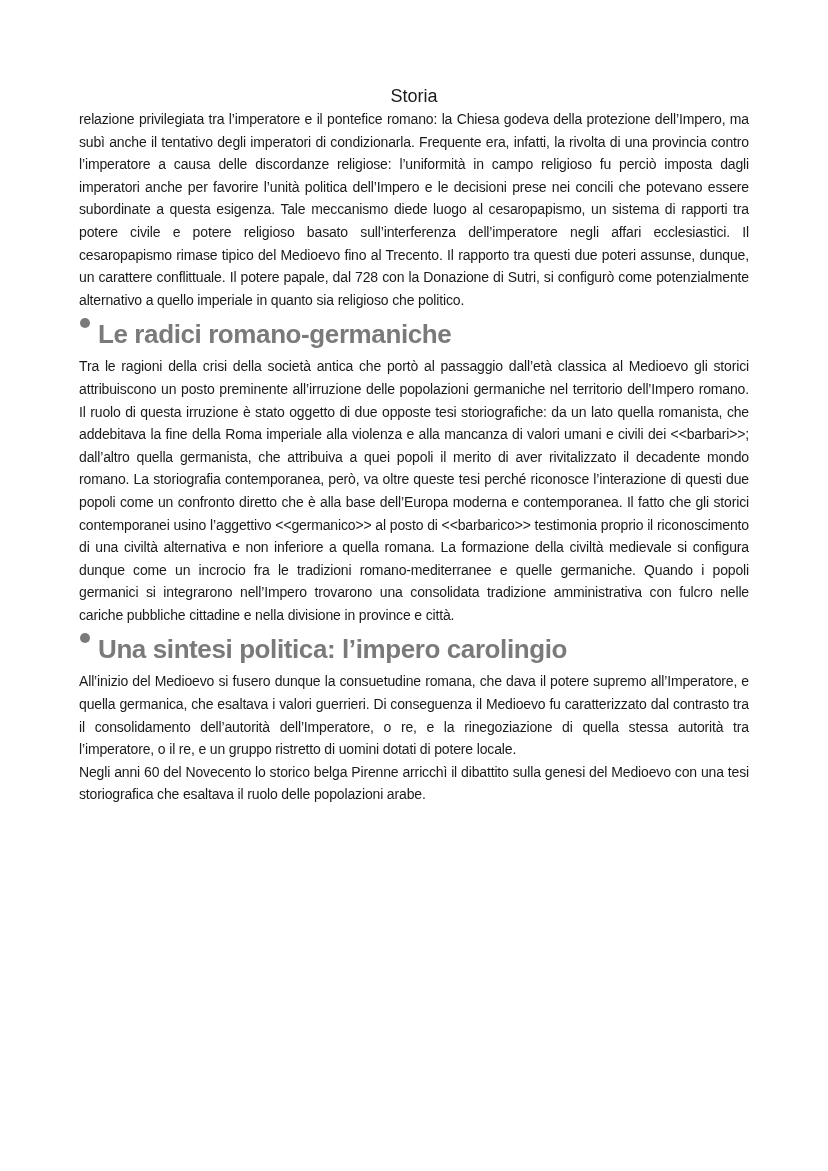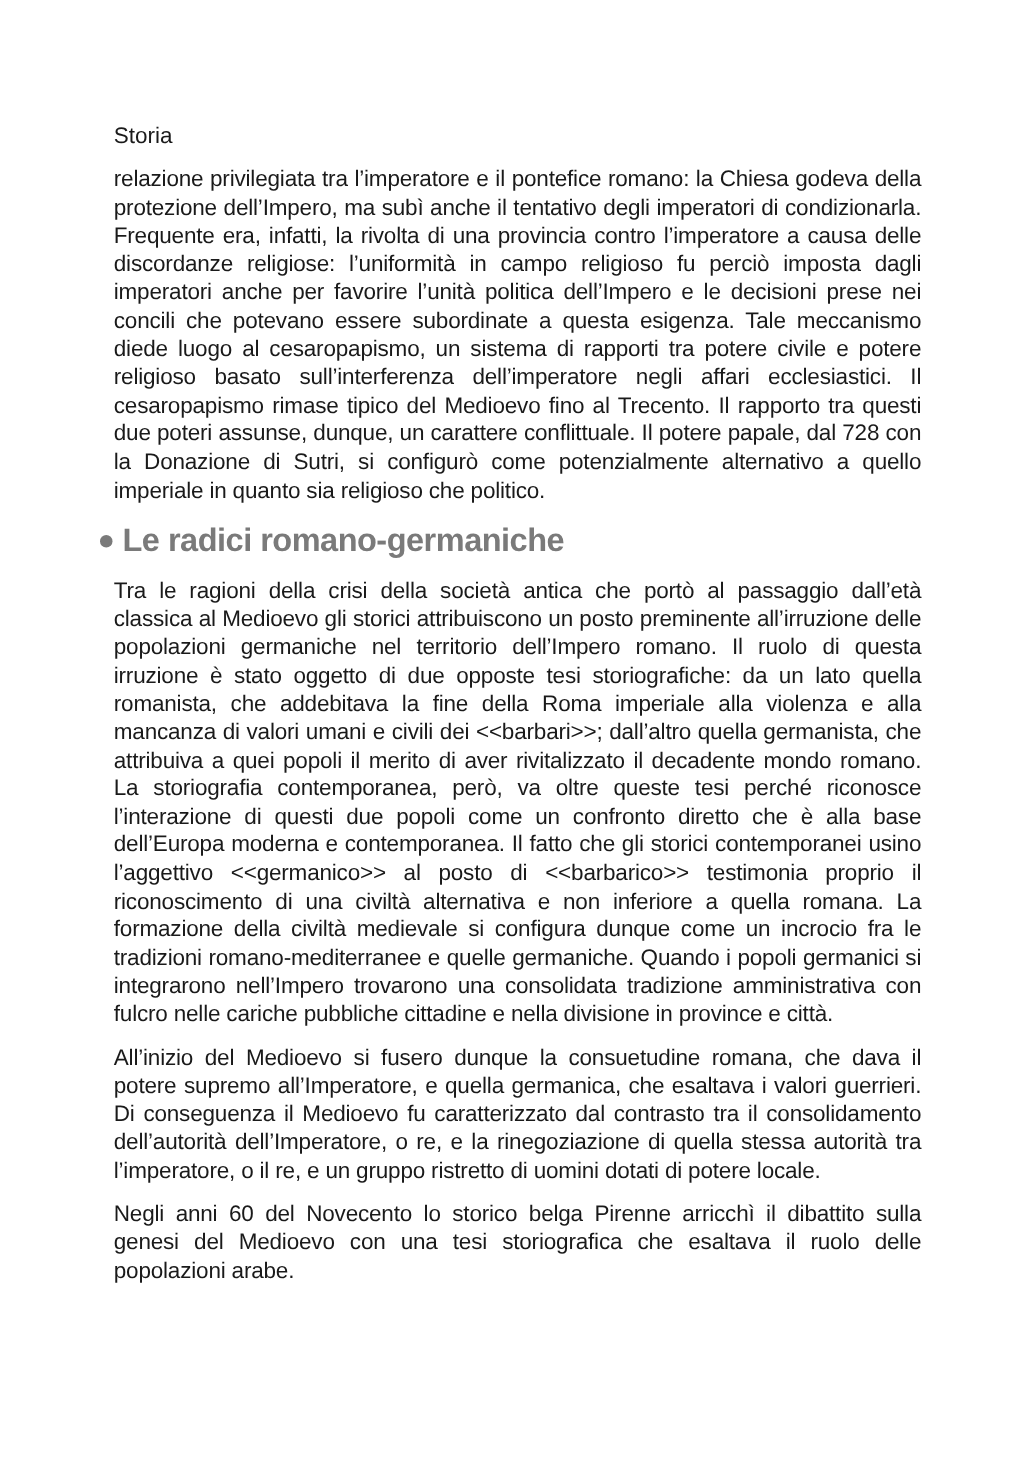--- a/index.html
+++ b/index.html
@@ -8,38 +8,38 @@
     position: absolute;
     left: 79px;
     top: 84px;
     width: 670px;
     font-family: "Liberation Sans", sans-serif;
     color: #1a1a1a;
   }
   .subject {
     font-size: 18px;
     line-height: 24px;
-    margin: 12px;
+    margin: 0;
     color: #1a1a1a;
+    text-align: center;
   }
   .para {
-    font-size: 18px;
+    font-size: 14px;
     line-height: 22.6px;
     text-align: justify;
-    margin: 12px;
+    margin: 0;
     letter-spacing: -0.15px;
   }
   .heading {
     font-size: 26px;
     line-height: 34px;
     color: #7a7a7a;
     margin: 6px 0 4px 0;
     letter-spacing: -0.4px;
     display: flex;
-    align-items: center;
   }
   .bullet {
     display: inline-block;
     width: 10px;
     height: 10px;
     border-radius: 50%;
     background: #7a7a7a;
     margin-right: 8px;
     margin-left: 1px;
     position: relative;
@@ -53,16 +53,20 @@
   <p class="subject">Storia</p>
 
   <p class="para">relazione privilegiata tra l’imperatore e il pontefice romano: la Chiesa godeva della protezione dell’Impero, ma subì anche il tentativo degli imperatori di condizionarla. Frequente era, infatti, la rivolta di una provincia contro l’imperatore a causa delle discordanze religiose: l’uniformità in campo religioso fu perciò imposta dagli imperatori anche per favorire l’unità politica dell’Impero e le decisioni prese nei concili che potevano essere subordinate a questa esigenza. Tale meccanismo diede luogo al cesaropapismo, un sistema di rapporti tra potere civile e potere religioso basato sull’interferenza dell’imperatore negli affari ecclesiastici. Il cesaropapismo rimase tipico del Medioevo fino al Trecento. Il rapporto tra questi due poteri assunse, dunque, un carattere conflittuale. Il potere papale, dal 728 con la Donazione di Sutri, si configurò come potenzialmente alternativo a quello imperiale in quanto sia religioso che politico.</p>
 
   <h2 class="heading">
     <span class="bullet"></span>
     <span>Le radici romano-germaniche</span>
   </h2>
   <p class="para">Tra le ragioni della crisi della società antica che portò al passaggio dall’età classica al Medioevo gli storici attribuiscono un posto preminente all’irruzione delle popolazioni germaniche nel territorio dell’Impero romano. Il ruolo di questa irruzione è stato oggetto di due opposte tesi storiografiche: da un lato quella romanista, che addebitava la fine della Roma imperiale alla violenza e alla mancanza di valori umani e civili dei &lt;&lt;barbari&gt;&gt;; dall’altro quella germanista, che attribuiva a quei popoli il merito di aver rivitalizzato il decadente mondo romano. La storiografia contemporanea, però, va oltre queste tesi perché riconosce l’interazione di questi due popoli come un confronto diretto che è alla base dell’Europa moderna e contemporanea. Il fatto che gli storici contemporanei usino l’aggettivo &lt;&lt;germanico&gt;&gt; al posto di &lt;&lt;barbarico&gt;&gt; testimonia proprio il riconoscimento di una civiltà alternativa e non inferiore a quella romana. La formazione della civiltà medievale si configura dunque come un incrocio fra le tradizioni romano-mediterranee e quelle germaniche. Quando i popoli germanici si integrarono nell’Impero trovarono una consolidata tradizione amministrativa con fulcro nelle cariche pubbliche cittadine e nella divisione in province e città.</p>
 
+  <h2 class="heading">
+    <span class="bullet"></span>
+    <span>Una sintesi politica: l’impero carolingio</span>
+  </h2>
   <p class="para">All’inizio del Medioevo si fusero dunque la consuetudine romana, che dava il potere supremo all’Imperatore, e quella germanica, che esaltava i valori guerrieri. Di conseguenza il Medioevo fu caratterizzato dal contrasto tra il consolidamento dell’autorità dell’Imperatore, o re, e la rinegoziazione di quella stessa autorità tra l’imperatore, o il re, e un gruppo ristretto di uomini dotati di potere locale.</p>
 
   <p class="para">Negli anni 60 del Novecento lo storico belga Pirenne arricchì il dibattito sulla genesi del Medioevo con una tesi storiografica che esaltava il ruolo delle popolazioni arabe.</p>
 </div>
 
 </body></html>

